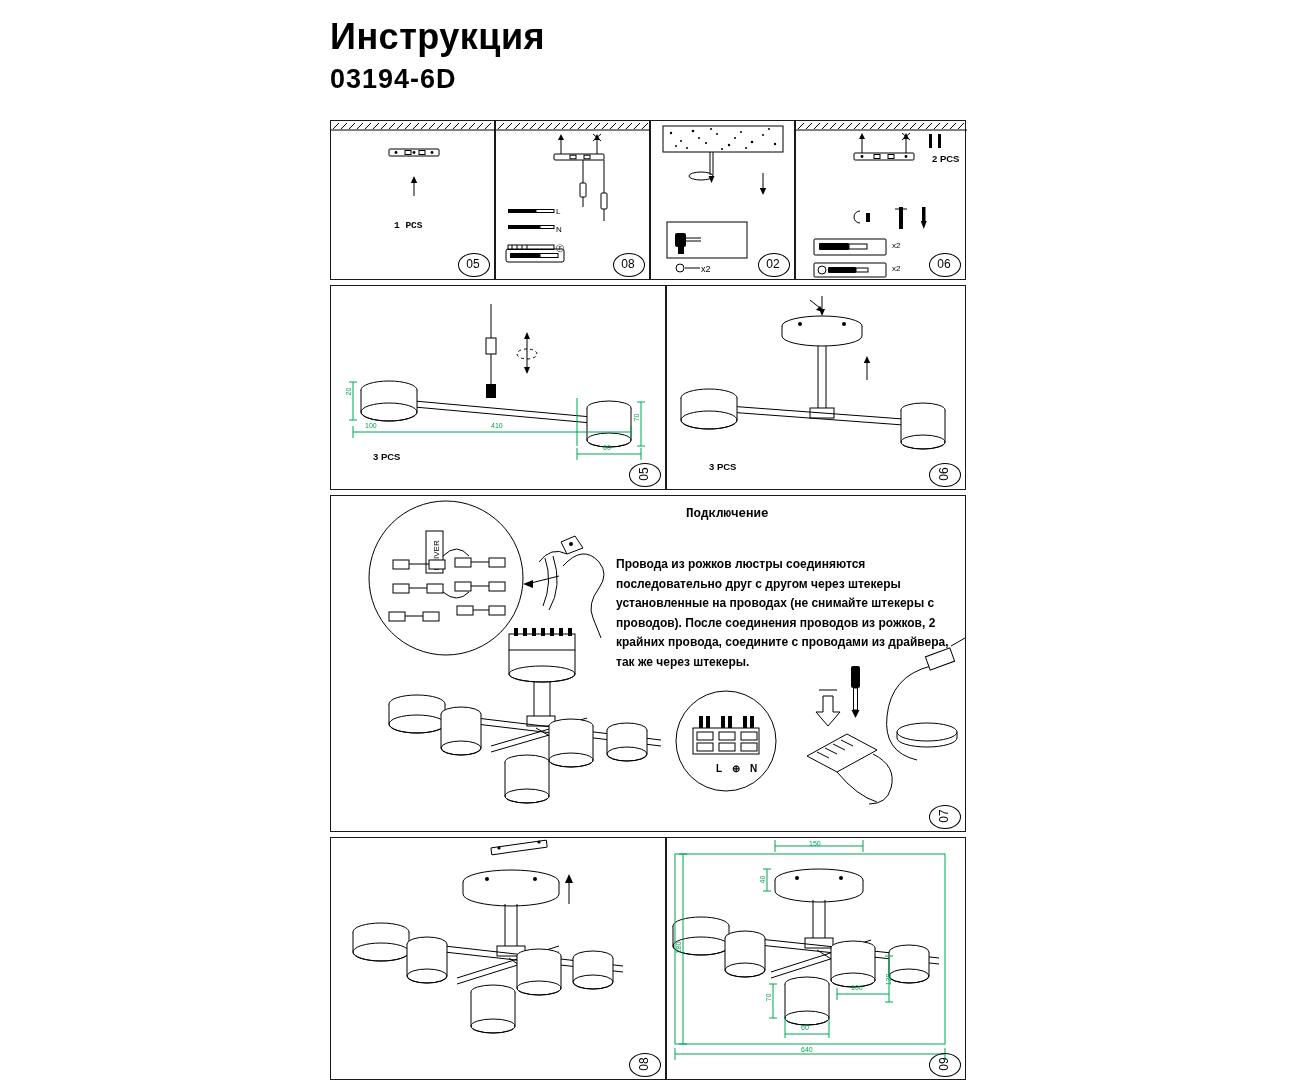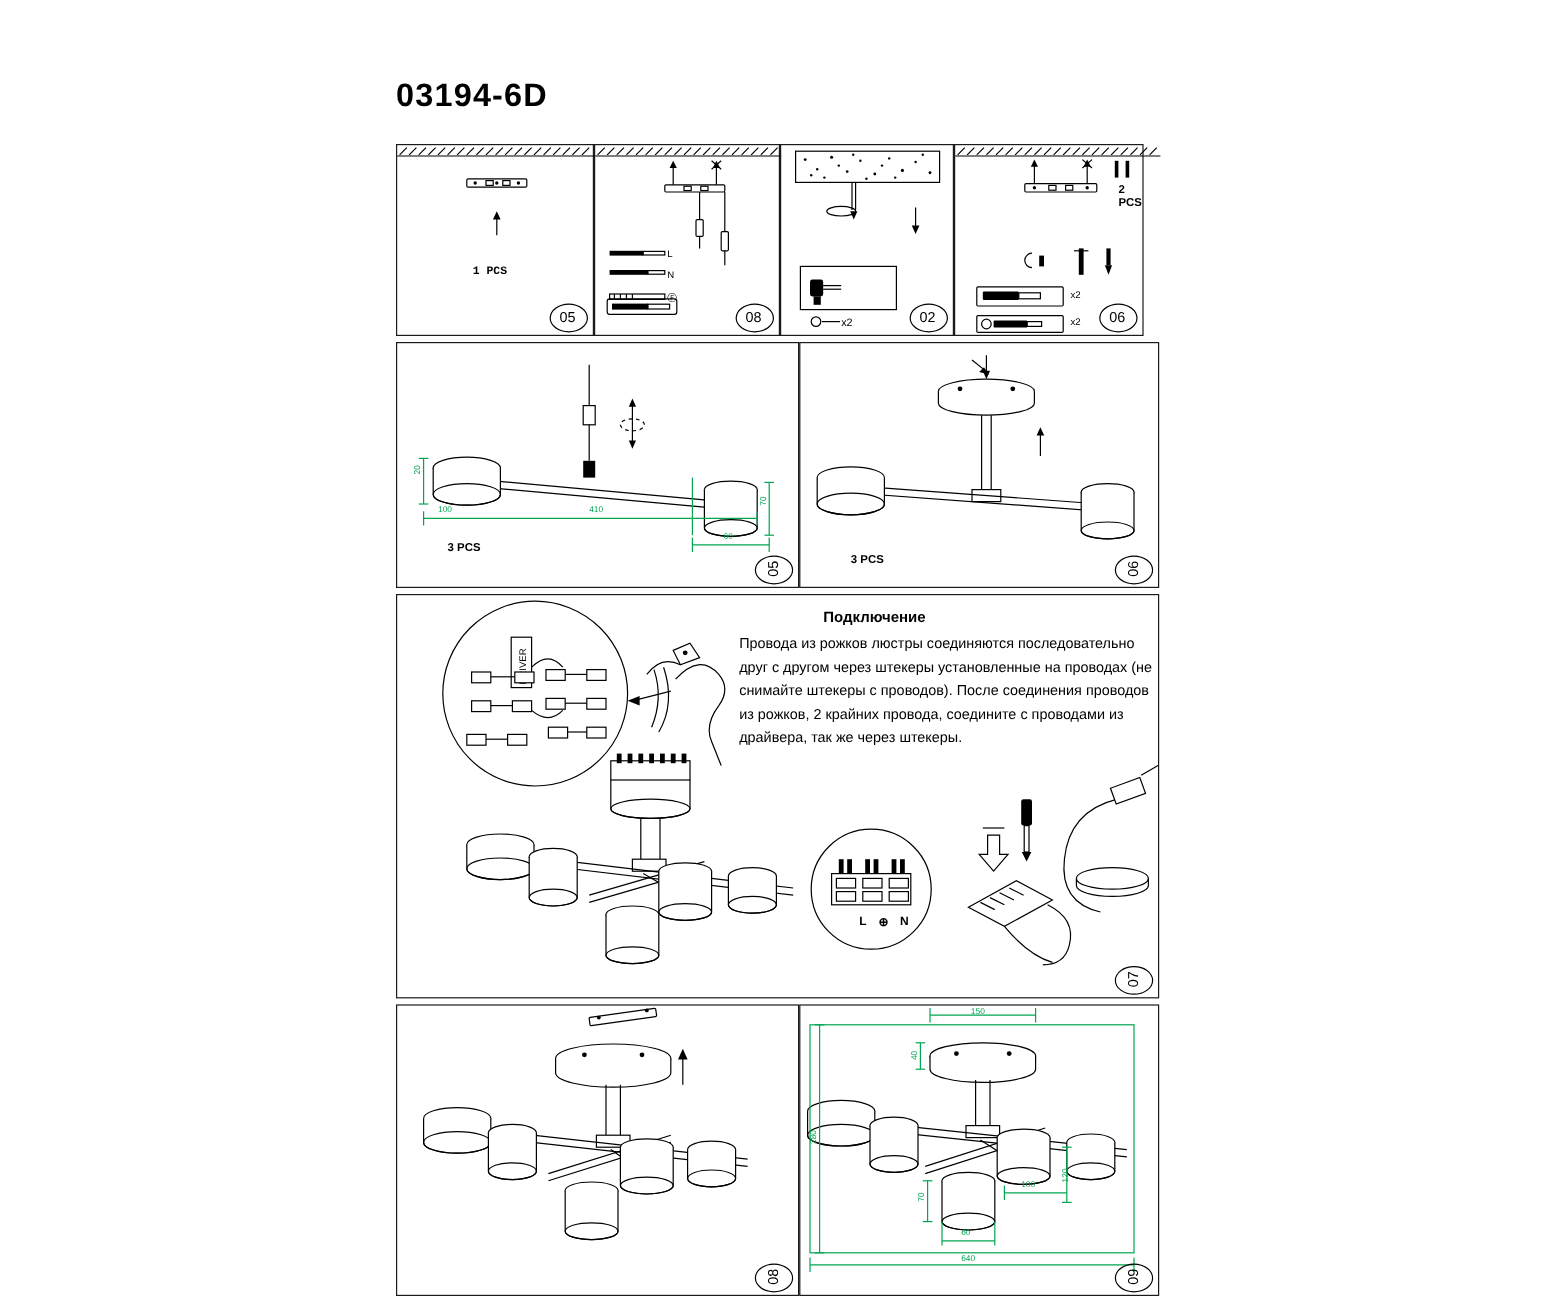--- a/index.html
+++ b/index.html
@@ -13,32 +13,33 @@
   
   .cell{position:absolute;border:1px solid #1a1a1a;box-sizing:border-box;}
   .stepnum{position:absolute;right:6px;bottom:4px;width:30px;height:22px;}
   .stepnum .ovl{position:absolute;left:0;top:0;width:30px;height:22px;border:1px solid #000;border-radius:50%;}
   .stepnum span{position:absolute;left:0;top:0;width:30px;height:22px;display:flex;align-items:center;justify-content:center;font-size:12px;}
   .stepnum.rot span{transform:rotate(-90deg);}
   .pcs{position:absolute;font-size:9.5px;font-weight:bold;}
   .lbl{position:absolute;font-size:8px;}
   .grn{fill:none;stroke:#00a550;stroke-width:1;}
   .grntxt{position:absolute;font-size:7px;color:#00a550;}
-  .note-title{position:absolute;font-size:12.5px;font-weight:bold;}
-  .note-body{position:absolute;font-size:12px;font-weight:normal;line-height:19.5px;width:345px;}
+  .note-title{position:absolute;font-size:12.5px;font-weight:bold;font-family:Liberation Mono, monospace;}
+  .note-body{position:absolute;font-size:12px;font-weight:bold;line-height:19.5px;width:345px;margin-top:28px;}
   svg{position:absolute;left:0;top:0;overflow:visible;}
   .k{fill:none;stroke:#000;stroke-width:1;}
   .kf{fill:#000;stroke:none;}
   .kw{fill:#fff;stroke:#000;stroke-width:1;}
 </style>
 </head>
 <body>
 
 <div class="page">
 
+  <div class="title">Инструкция</div>
   <div class="subtitle">03194-6D</div>
 
   <div class="cell" style="left:330px;top:120px;width:165px;height:160px;">
     <svg width="165" height="160">
 
       <line class="k" x1="0" y1="9" x2="165" y2="9"></line>
       <g stroke="#000" stroke-width="1">
         <line x1="2" y1="8" x2="8" y2="2"></line>
           <line x1="10" y1="8" x2="16" y2="2"></line>
         <line x1="18" y1="8" x2="24" y2="2"></line>
@@ -202,21 +203,21 @@
         <line class="k" x1="9" y1="4" x2="24" y2="4"></line>
       </g>
     </svg>
     <div class="lbl" style="left:50px;top:143px;font-size:9px;">x2</div>
     <div class="stepnum">
       <div class="ovl"></div>
         <span>02</span>
     </div>
   </div>
 
-  <div class="cell" style="left:795px;top:120px;width:158px;height:160px;">
+  <div class="cell" style="left:795px;top:120px;width:171px;height:160px;">
     <svg width="171" height="160">
       <line class="k" x1="0" y1="9" x2="171" y2="9"></line>
       <g stroke="#000" stroke-width="1">
         <line x1="2" y1="8" x2="8" y2="2"></line>
           <line x1="10" y1="8" x2="16" y2="2"></line>
         <line x1="18" y1="8" x2="24" y2="2"></line>
           <line x1="26" y1="8" x2="32" y2="2"></line>
         <line x1="34" y1="8" x2="40" y2="2"></line>
           <line x1="42" y1="8" x2="48" y2="2"></line>
         <line x1="50" y1="8" x2="56" y2="2"></line>

